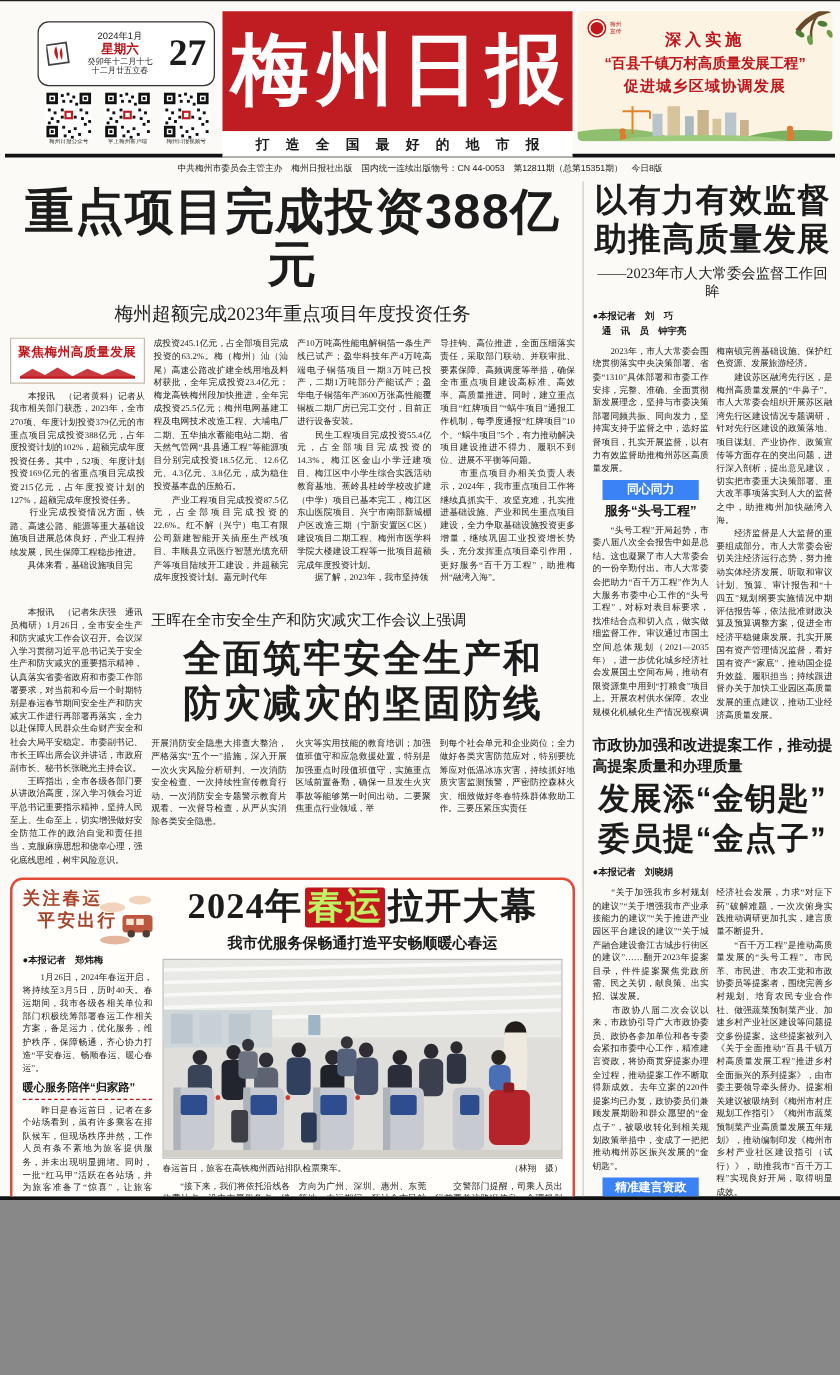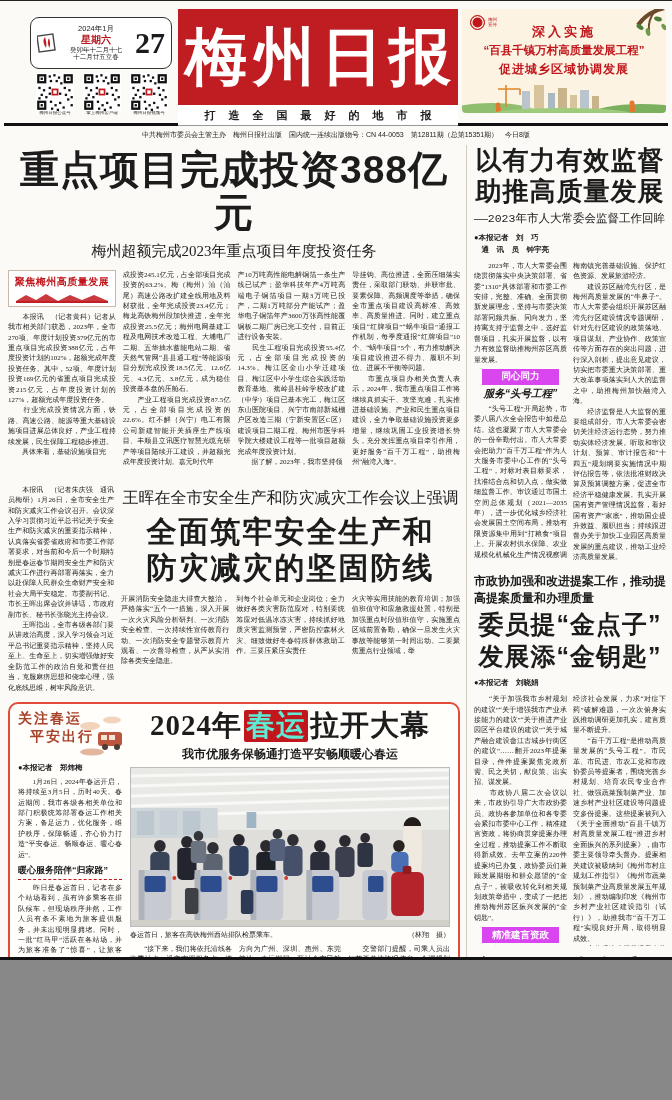--- a/index.html
+++ b/index.html
@@ -52,55 +52,55 @@
   .a1-h{font-size:39px;font-weight:900;text-align:center;letter-spacing:1px;line-height:1.1;margin-top:4px;}
   .a1-sub{font-family:"Liberation Serif",serif;font-size:15px;text-align:center;margin:7px 0 9px;}
   .a1-cols{height:206px;justify-content:space-between;}
   .focusbadge{border:1px solid #c9b9a6;background:#fff;padding:4px 3px 3px;margin-bottom:5px;text-align:center;}
   .focusbadge .ft{color:#c0161c;font-weight:900;font-size:10px;letter-spacing:.5px;white-space:nowrap;}
   .focusbadge svg{width:92px;height:11px;display:block;margin:3px auto 0;}
   
   .a2{display:flex;gap:7px;margin-top:9px;}
   .a2-left{width:106px;flex:none;height:208px;overflow:hidden;}
   .a2-right{flex:1;min-width:0;}
-  .a2-kicker{text-align:center;font-size:16px;font-family:"Liberation Serif",serif;margin:3px 0 5px;}
+  .a2-kicker{text-align:left;font-size:12px;font-family:"Liberation Serif",serif;margin:3px 0 5px;}
   .a2-h{text-align:center;font-size:30px;font-weight:900;line-height:1.22;letter-spacing:2px;}
   .a2-cols{height:96px;margin-top:7px;}
   
   .cy{margin-top:9px;border:2.5px solid #e14b38;border-radius:10px;background:#fffefb;
       padding:6px 8px;height:418px;display:flex;gap:8px;box-sizing:content-box;}
   .cy-left{width:104px;flex:none;display:flex;flex-direction:column;}
   .cy-art{position:relative;height:50px;flex:none;}
   .cy-art .t1{font-family:"Liberation Serif",serif;font-weight:900;color:#a8432b;font-size:14px;letter-spacing:2px;}
   .cy-art .t2{font-family:"Liberation Serif",serif;font-weight:900;color:#a8432b;font-size:14px;letter-spacing:2px;margin-left:12px;}
   .cy-art svg{position:absolute;right:-2px;top:2px;width:46px;height:46px;opacity:.9;}
   .cy-byline{font-size:7.5px;font-weight:700;margin:3px 0 4px;}
   .cy-sub1{font-size:9px;font-weight:800;margin:4px 0 3px;border-bottom:1.5px dashed #c0161c;
            padding-bottom:2px;white-space:nowrap;}
   .cy-col1{flex:1;overflow:hidden;display:flex;flex-direction:column;}
   .cy-right{flex:1;min-width:0;display:flex;flex-direction:column;}
   .cy-h{text-align:center;font-weight:900;font-size:29px;font-family:"Liberation Serif",serif;letter-spacing:1px;line-height:1.1;}
-  .cy-hl{display:inline-block;background:#c0161c;color:#5eead4;padding:0 2px;margin:0 2px;border-radius:2px;}
+  .cy-hl{display:inline-block;background:#c0161c;color:#bef264;padding:0 2px;margin:0 2px;border-radius:2px;}
   .cy-hsub{text-align:center;font-size:12px;font-weight:800;margin:4px 0 4px;}
   .cy-photo{height:158px;flex:none;border:1px solid #bbb;}
   .cy-photo svg{width:100%;height:100%;display:block;}
   .cy-cap{display:flex;justify-content:space-between;font-size:7px;margin:3px 0 4px;font-family:"Liberation Serif",serif;}
   .cy-cols{flex:1;overflow:hidden;}
   .subhead2{font-size:9px;font-weight:800;margin:4px 0 3px;white-space:nowrap;}
   .more{text-align:right;font-weight:700;font-size:7.5px;margin-top:2px;}
   
   .r-h{text-align:center;font-weight:900;font-size:26px;line-height:1.18;letter-spacing:1px;}
-  .r-sub{text-align:left;font-family:Liberation Mono, monospace;font-size:11.5px;margin:5px 0 6px;}
+  .r-sub{text-align:center;font-family:Liberation Serif, serif;font-size:11.5px;margin:5px 0 6px;}
   .r-byline{font-size:7.5px;font-weight:700;line-height:1.5;margin:2px 0 6px;}
   .r-cols{display:flex;gap:6px;}
   .r-cols>div{flex:1;min-width:0;overflow:hidden;}
   .r1-cols{height:300px;}
-  .redband{background:#d946ef;color:#fff;text-align:center;font-weight:800;font-size:9.5px;
+  .redband{background:#3b82f6;color:#fff;text-align:center;font-weight:800;font-size:9.5px;
            padding:1.5px 0;margin:4px 8px 2px;font-family:Liberation Serif, serif;}
-  .redband-sub{text-align:center;font-weight:900;font-size:10.5px;margin-bottom:3px;font-style:italic;}
+  .redband-sub{text-align:center;font-weight:900;font-size:10.5px;margin-bottom:3px;}
   .r2-kicker{font-size:12px;font-weight:700;font-family:"Liberation Serif",serif;line-height:1.4;margin:12px 0 3px;}
   .r2-h{text-align:center;font-weight:900;font-size:25px;line-height:1.25;letter-spacing:1px;}
   .r2-cols{height:252px;position:relative;}
   .r3-h{text-align:center;font-weight:900;font-size:23px;line-height:1.25;letter-spacing:1px;margin-top:8px;}
   .wm{position:absolute;pointer-events:none;z-index:0;}
   .relz{position:relative;z-index:1;}
 </style>
 </head>
 <body>
 
@@ -269,22 +269,22 @@
 
       <div class="a2">
         <div class="a2-left bodytxt">　　本报讯　（记者朱庆强　通讯员梅研）1月26日，全市安全生产和防灾减灾工作会议召开。会议深入学习贯彻习近平总书记关于安全生产和防灾减灾的重要指示精神，认真落实省委省政府和市委工作部署要求，对当前和今后一个时期特别是春运春节期间安全生产和防灾减灾工作进行再部署再落实，全力以赴保障人民群众生命财产安全和社会大局平安稳定。市委副书记、市长王晖出席会议并讲话，市政府副市长、秘书长张晓光主持会议。
 　　王晖指出，全市各级各部门要从讲政治高度，深入学习领会习近平总书记重要指示精神，坚持人民至上、生命至上，切实增强做好安全防范工作的政治自觉和责任担当，克服麻痹思想和侥幸心理，强化底线思维，树牢风险意识。</div>
         <div class="a2-right">
           <div class="a2-kicker">王晖在全市安全生产和防灾减灾工作会议上强调</div>
           <div class="a2-h">全面筑牢安全生产和</div>
           <div class="a2-h">防灾减灾的坚固防线</div>
           <div class="colset a2-cols">
             <div class="bodytxt">开展消防安全隐患大排查大整治，严格落实“五个一”措施，深入开展一次火灾风险分析研判、一次消防安全检查、一次持续性宣传教育行动、一次消防安全专题警示教育片观看、一次督导检查，从严从实消除各类安全隐患。</div>
+            <div class="bodytxt">火灾等实用技能的教育培训；加强值班值守和应急救援处置，特别是加强重点时段值班值守，实施重点区域前置备勤，确保一旦发生火灾事故等能够第一时间出动。二要聚焦重点行业领域，举</div>
             <div class="bodytxt">到每个社会单元和企业岗位；全力做好各类灾害防范应对，特别要统筹应对低温冰冻灾害，持续抓好地质灾害监测预警，严密防控森林火灾、细致做好冬春特殊群体救助工作。三要压紧压实责任</div>
-            <div class="bodytxt">火灾等实用技能的教育培训；加强值班值守和应急救援处置，特别是加强重点时段值班值守，实施重点区域前置备勤，确保一旦发生火灾事故等能够第一时间出动。二要聚焦重点行业领域，举</div>
           </div>
         </div>
       </div>
 
       <div class="cy">
         <div class="cy-left">
           <div class="cy-art">
             <div class="t1">关注春运</div>
             <div class="t2">平安出行</div>
             <svg viewBox="0 0 46 46">
@@ -431,22 +431,22 @@
 　　建设苏区融湾先行区，是梅州高质量发展的“牛鼻子”。市人大常委会组织开展苏区融湾先行区建设情况专题调研，针对先行区建设的政策落地、项目谋划、产业协作、政策宣传等方面存在的突出问题，进行深入剖析，提出意见建议，切实把市委重大决策部署、重大改革事项落实到人大的监督之中，助推梅州加快融湾入海。
 　　经济监督是人大监督的重要组成部分。市人大常委会密切关注经济运行态势，努力推动实体经济发展。听取和审议计划、预算、审计报告和“十四五”规划纲要实施情况中期评估报告等，依法批准财政决算及预算调整方案，促进全市经济平稳健康发展。扎实开展国有资产管理情况监督，看好国有资产“家底”，推动国企提升效益、履职担当；持续跟进督办关于加快工业园区高质量发展的重点建议，推动工业经济高质量发展。
 　　优化营商环境是市委部署推进的“一号改革工程”。市委书记、市人大常委会主任马正勇亲自点题，要求将推进“行政审批事项100%网上受理、100%网上办结”作为重要监督内容，确保改革落地见效，提升政务服务质量和效率。</div>
 
           </div>
         </div>
       </div>
 
       <div>
         <div class="r2-kicker">市政协加强和改进提案工作，推动提高提案质量和办理质量</div>
+        <div class="r2-h">发展添“金钥匙”</div>
         <div class="r2-h">委员提“金点子”</div>
-        <div class="r2-h">发展添“金钥匙”</div>
         <div class="r-byline" style="margin-top:5px">●本报记者　刘晓娟</div>
         <div class="r-cols r2-cols">
           <div class="relz">
             <div class="bodytxt">　　“关于加强我市乡村规划的建议”“关于增强我市产业承接能力的建议”“关于推进产业园区平台建设的建议”“关于城产融合建设畲江古城步行街区的建议”……翻开2023年提案目录，件件提案聚焦党政所需、民之关切，献良策、出实招、谋发展。
 　　市政协八届二次会议以来，市政协引导广大市政协委员、政协各参加单位和各专委会紧扣市委中心工作，精准建言资政，将协商贯穿提案办理全过程，推动提案工作不断取得新成效。去年立案的220件提案均已办复，政协委员们兼顾发展期盼和群众愿望的“金点子”，被吸收转化到相关规划政策举措中，变成了一把把推动梅州苏区振兴发展的“金钥匙”。</div>
             <div class="redband">精准建言资政</div>
             <div class="redband-sub">提案结出累累硕果</div>
 
           </div>
           <div class="relz">

